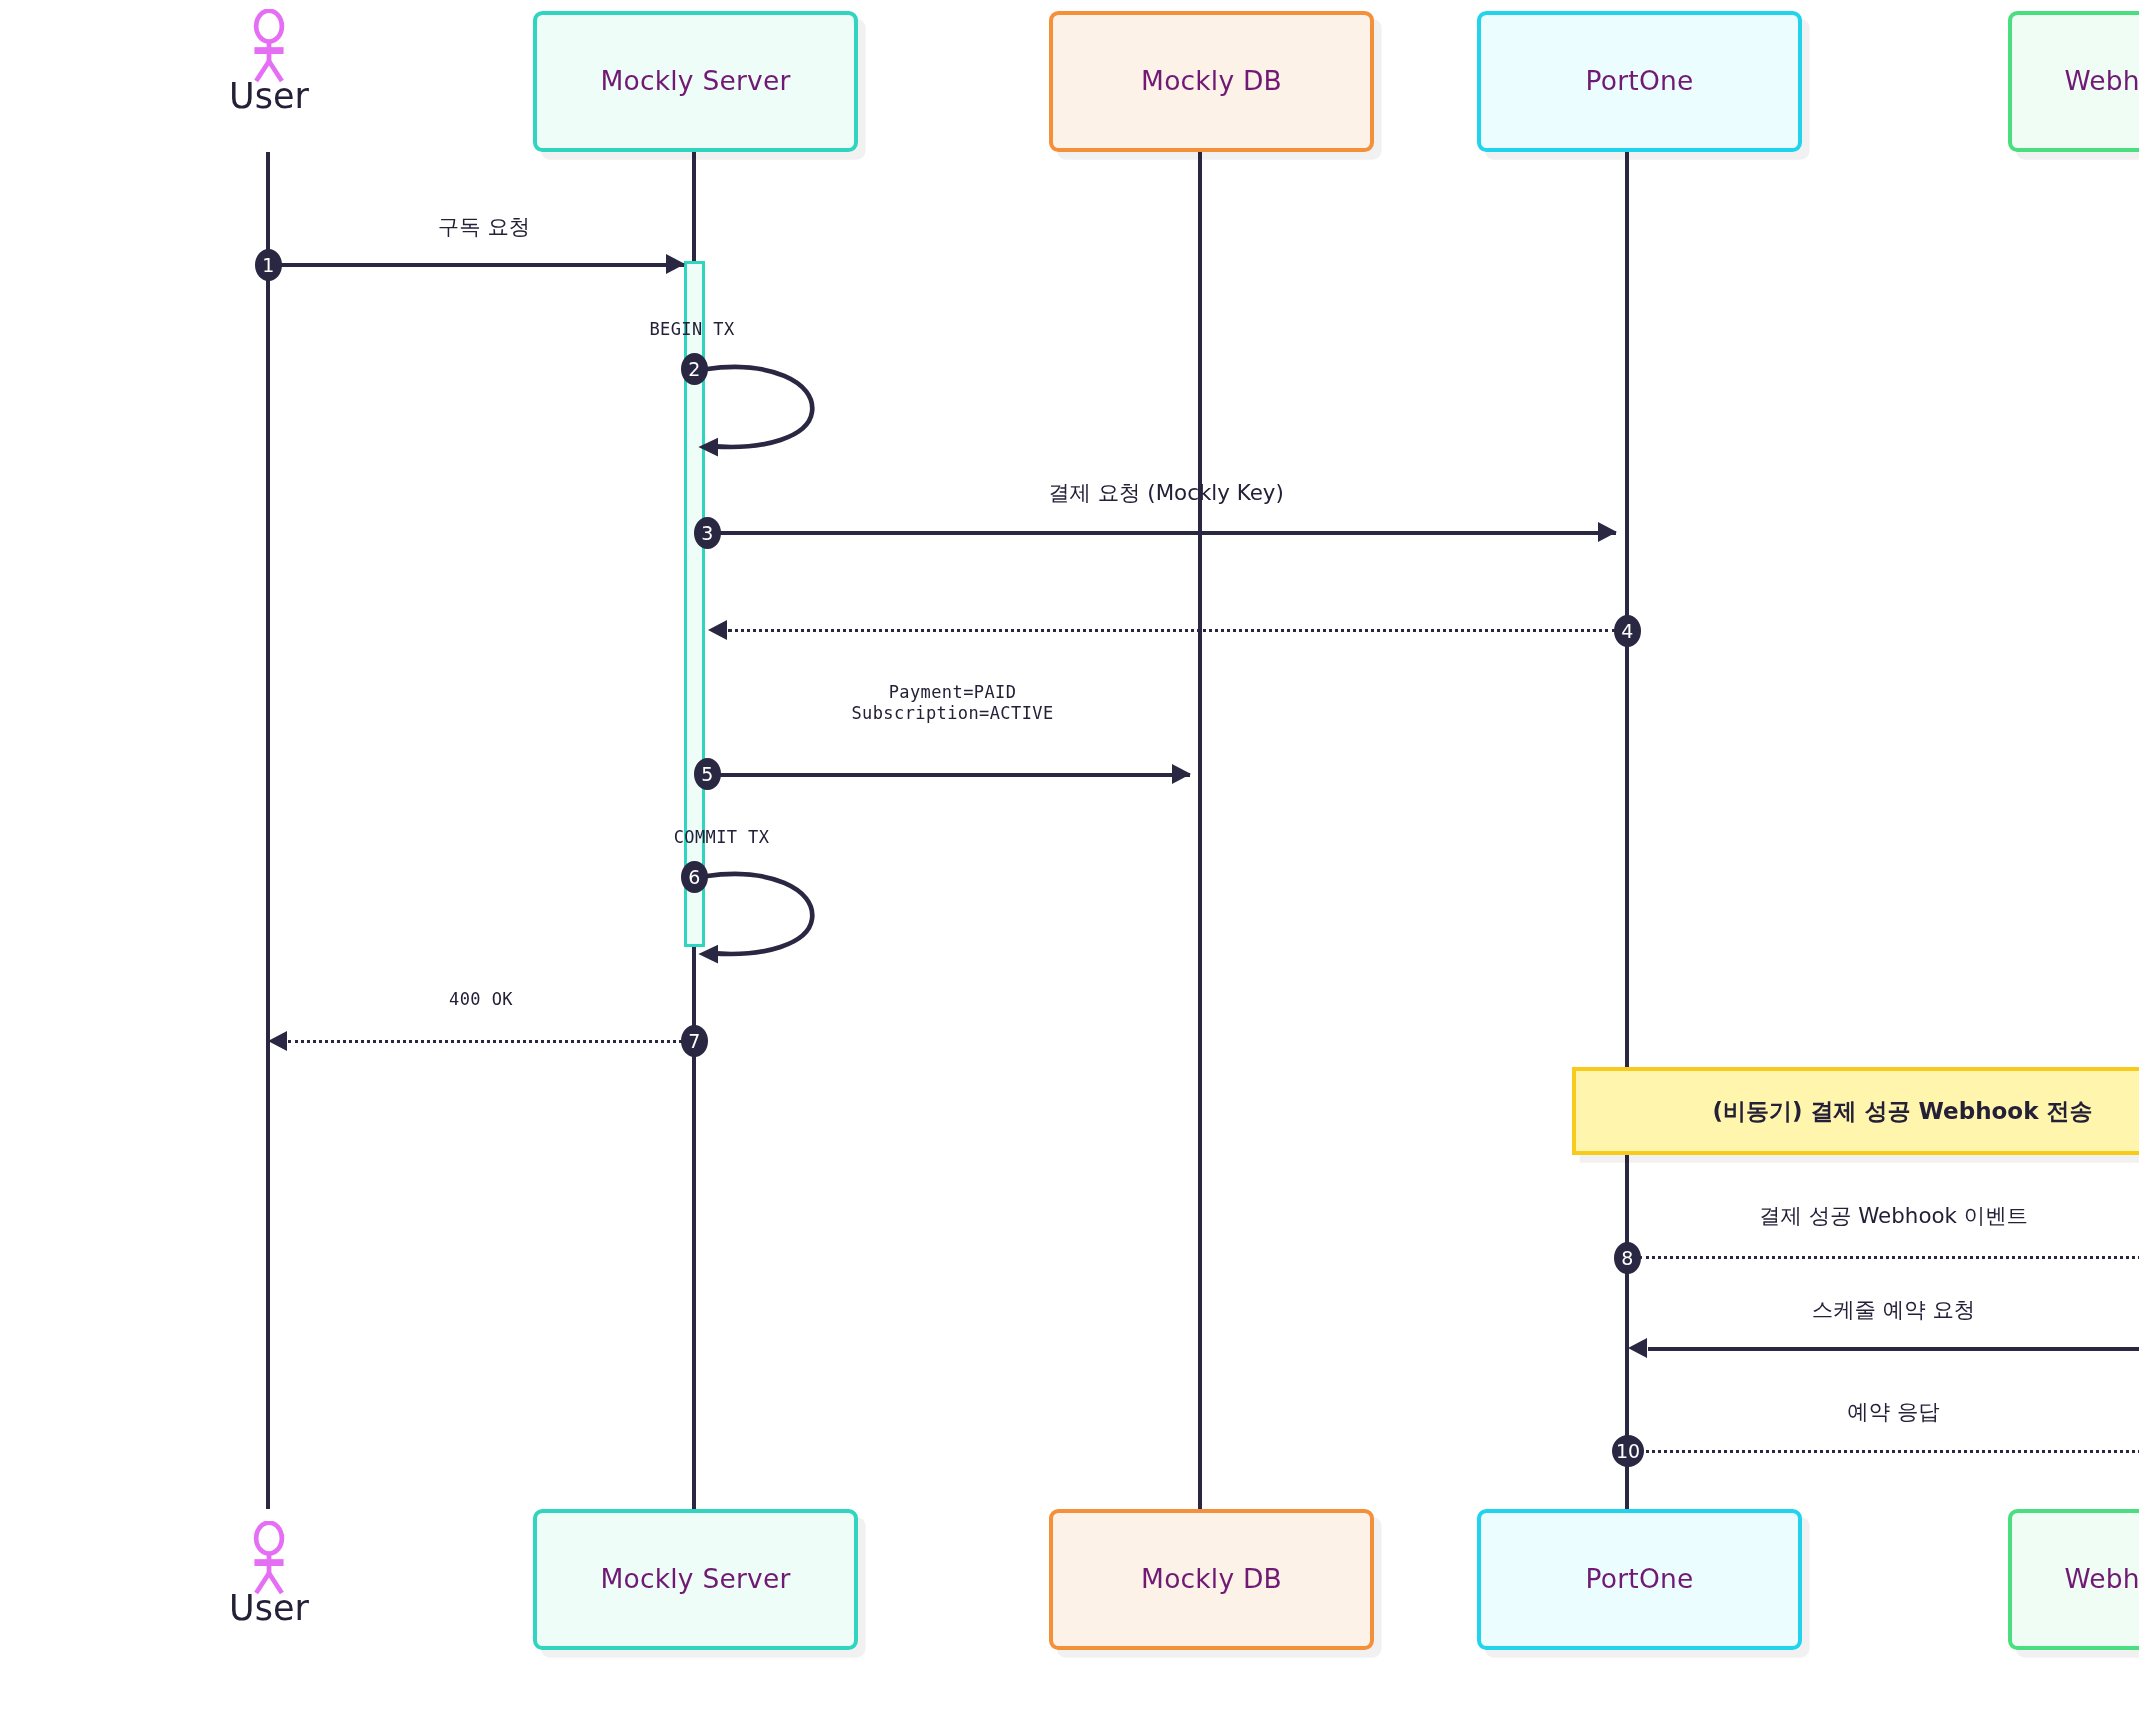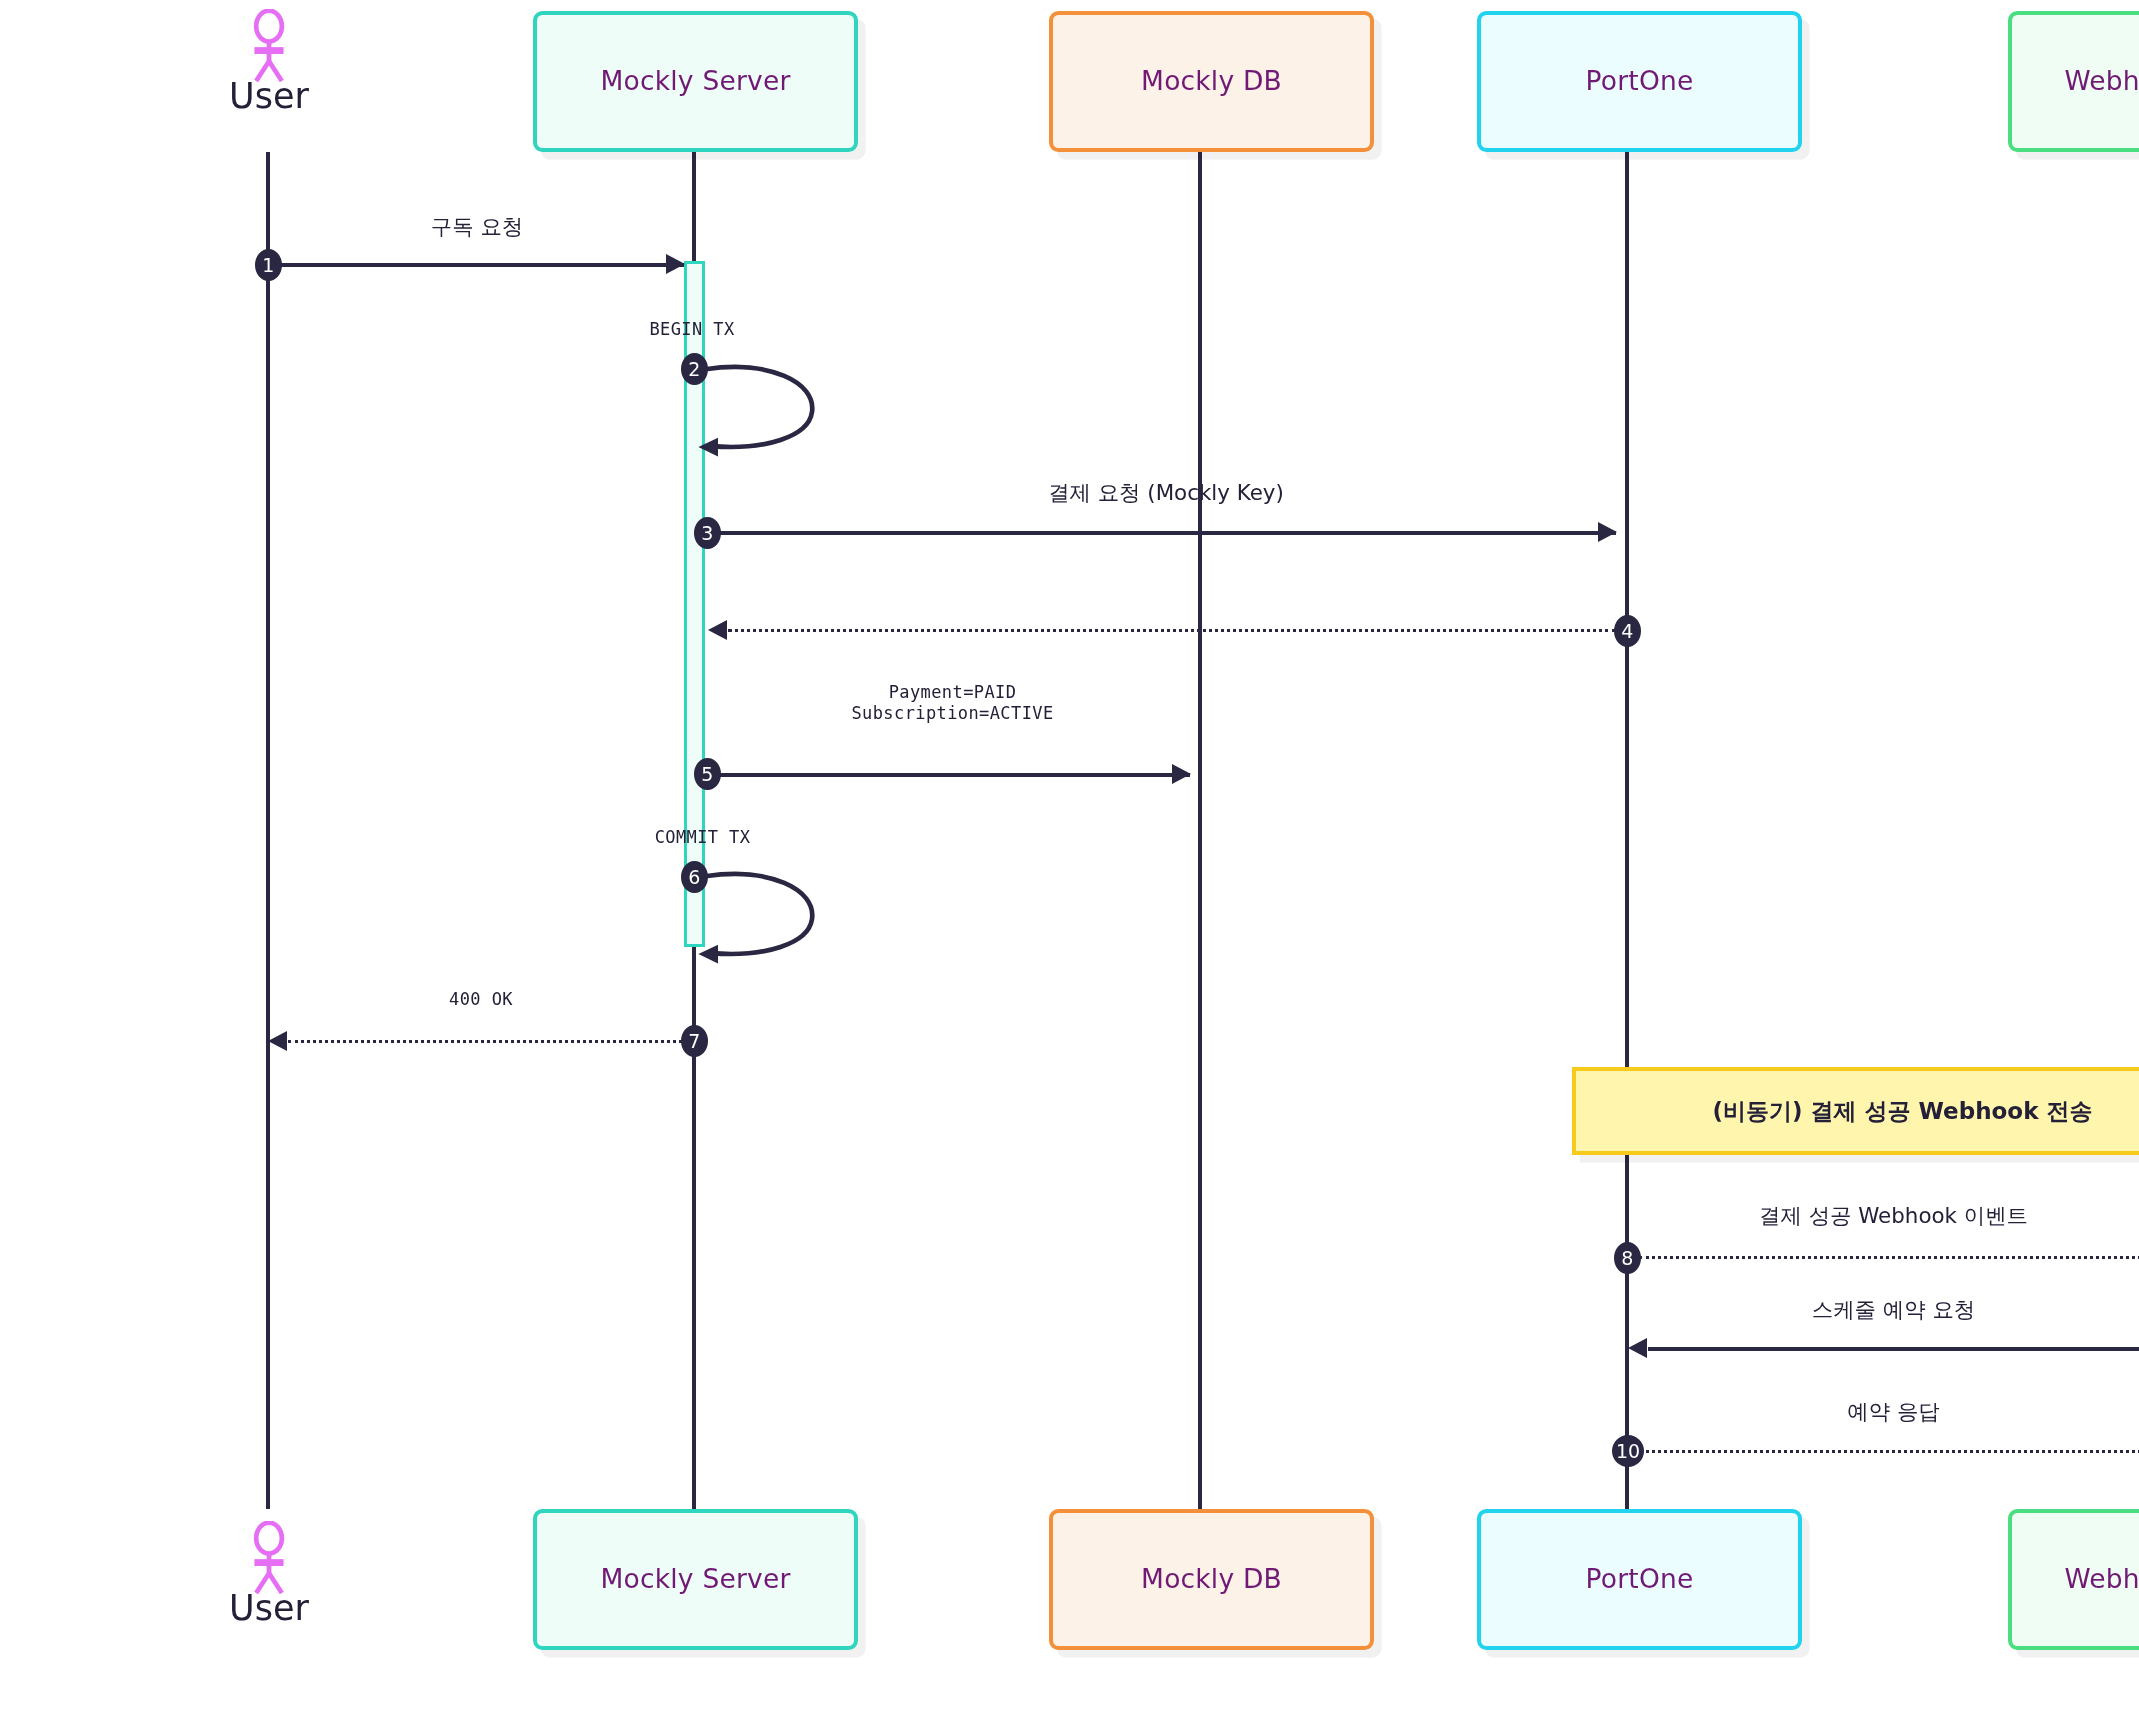--- a/index.html
+++ b/index.html
@@ -140,21 +140,21 @@
   </div>
 
   <div class="pbox" style="left:1477px;top:1509px;width:325px;height:141px;background:#ecfdff;border:4.7px solid #22d3ee;">
     <span>PortOne</span>
   </div>
 
   <div class="pbox" style="left:2008px;top:1509px;width:351px;height:141px;background:#f0fdf4;border:4.7px solid #4ade80;">
     <span>Webhook Handler</span>
   </div>
 
-  <div class="msglabel" style="left:264px;top:214px;width:426px;">구독 요청</div>
+  <div class="msglabel" style="left:271px;top:214px;width:426px;">구독 요청</div>
   <div class="msg" style="left:268px;top:263px;width:416px;">
     <div class="line"></div>
     <div class="head right"></div>
   </div>
   <div class="seqnum" style="left:255px;top:249px;">1</div>
 
   <div class="msglabel mono" style="left:598px;top:319px;width:188px;">BEGIN TX</div>
   <div class="selfloop" style="left:705px;top:365px;">
     <svg width="120" height="94" viewBox="0 0 280 220">
       <path d="M0,10 C150,-12 260,40 250,110 C242,168 140,200 14,190" fill="none" stroke="#2a2742" stroke-width="11"></path>
@@ -177,21 +177,21 @@
   <div class="seqnum" style="left:1614px;top:615px;">4</div>
 
   <div class="msglabel mono" style="left:705px;top:682px;width:495px;">Payment=PAID
 Subscription=ACTIVE</div>
   <div class="msg" style="left:707px;top:773px;width:483px;">
     <div class="line"></div>
     <div class="head right"></div>
   </div>
   <div class="seqnum" style="left:694px;top:758px;">5</div>
 
-  <div class="msglabel mono" style="left:600px;top:827px;width:205px;">COMMIT TX</div>
+  <div class="msglabel mono" style="left:619px;top:827px;width:205px;">COMMIT TX</div>
   <div class="selfloop" style="left:705px;top:872px;">
     <svg width="120" height="94" viewBox="0 0 280 220">
       <path d="M0,10 C150,-12 260,40 250,110 C242,168 140,200 14,190" fill="none" stroke="#2a2742" stroke-width="11"></path>
       <polygon points="30,170 30,214 -16,192" fill="#2a2742"></polygon>
     </svg>
   </div>
   <div class="seqnum" style="left:681px;top:861px;">6</div>
 
   <div class="msglabel mono" style="left:268px;top:989px;width:426px;">400 OK</div>
   <div class="msg dashed" style="left:288px;top:1040px;width:407px;">

